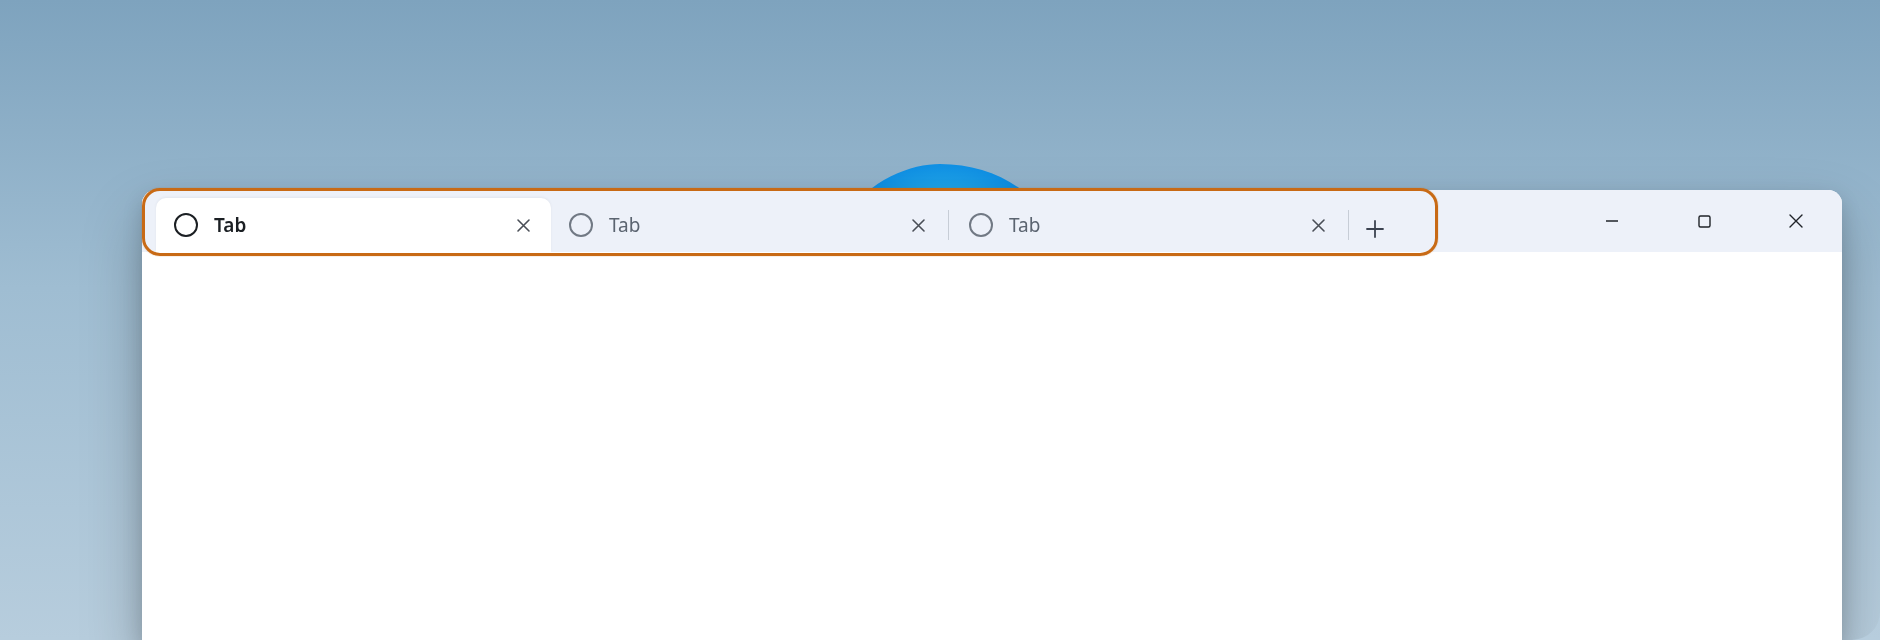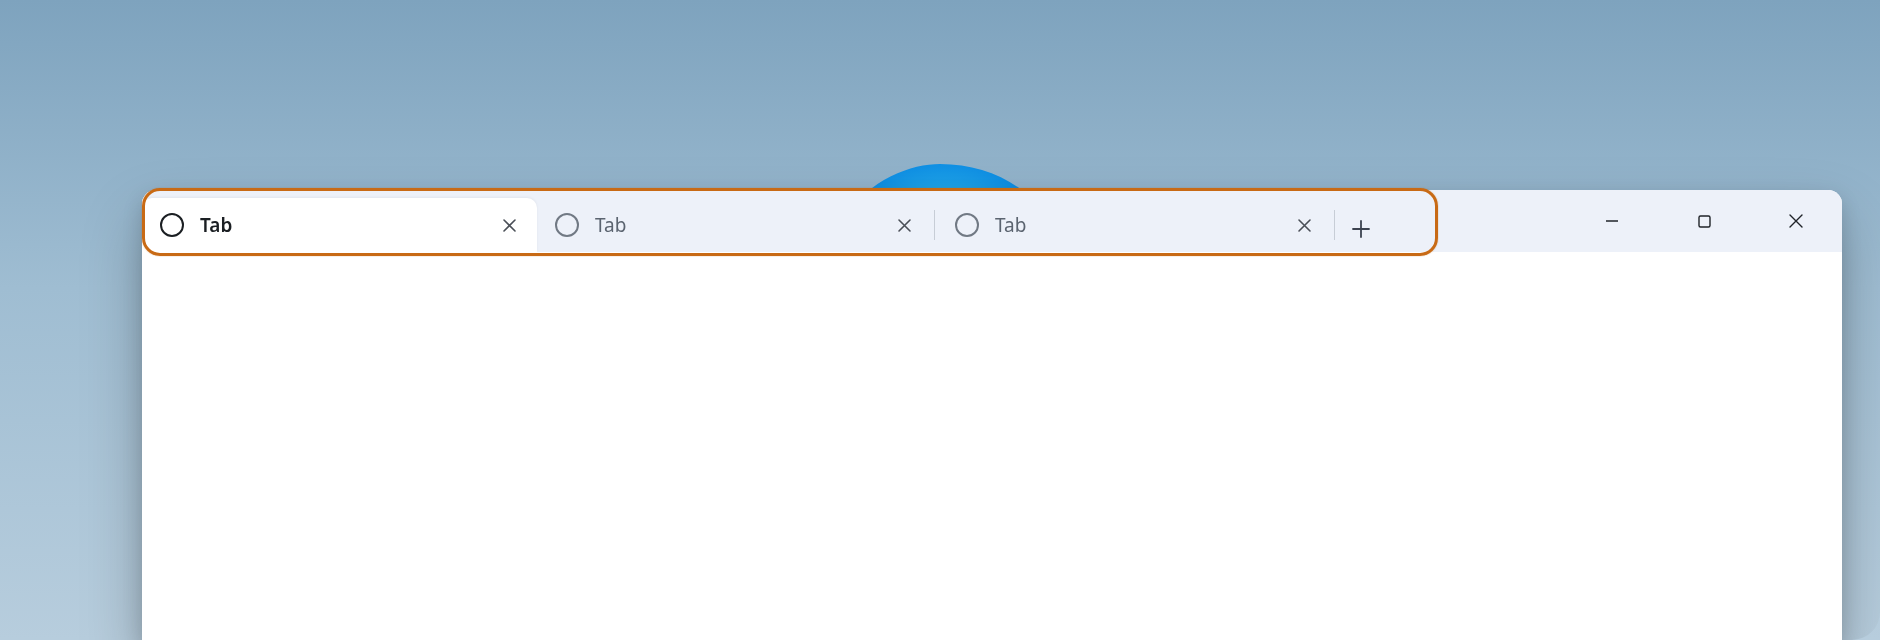--- a/index.html
+++ b/index.html
@@ -38,21 +38,21 @@
     height: 62px;
     background: #edf1f9;
     display: flex;
     align-items: stretch;
     position: relative;
   }
 
   .tabstrip {
     display: flex;
     align-items: stretch;
-    padding: 8px 0 0 0;
+    padding: 8px 0 0 14px;
     flex: 0 0 auto;
   }
 
   .tab {
     display: flex;
     align-items: center;
     width: 395px;
     height: 54px;
     padding: 0 14px 0 18px;
     color: #5b6470;

